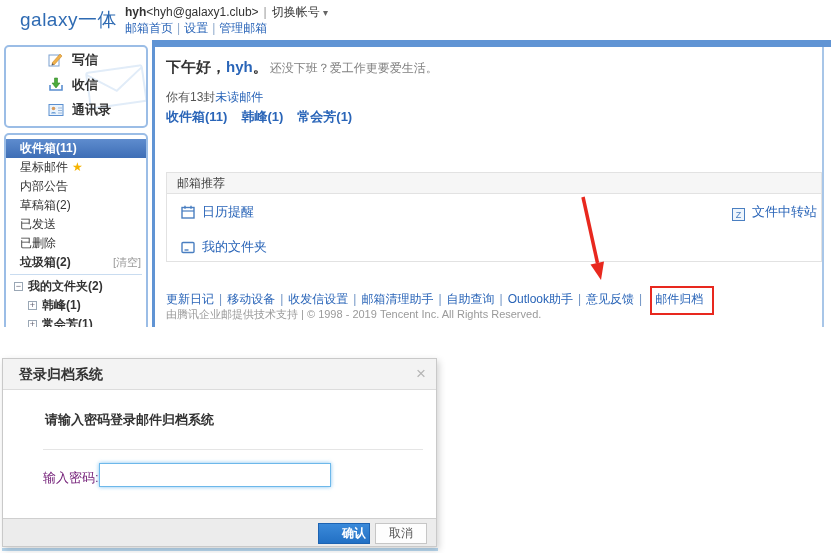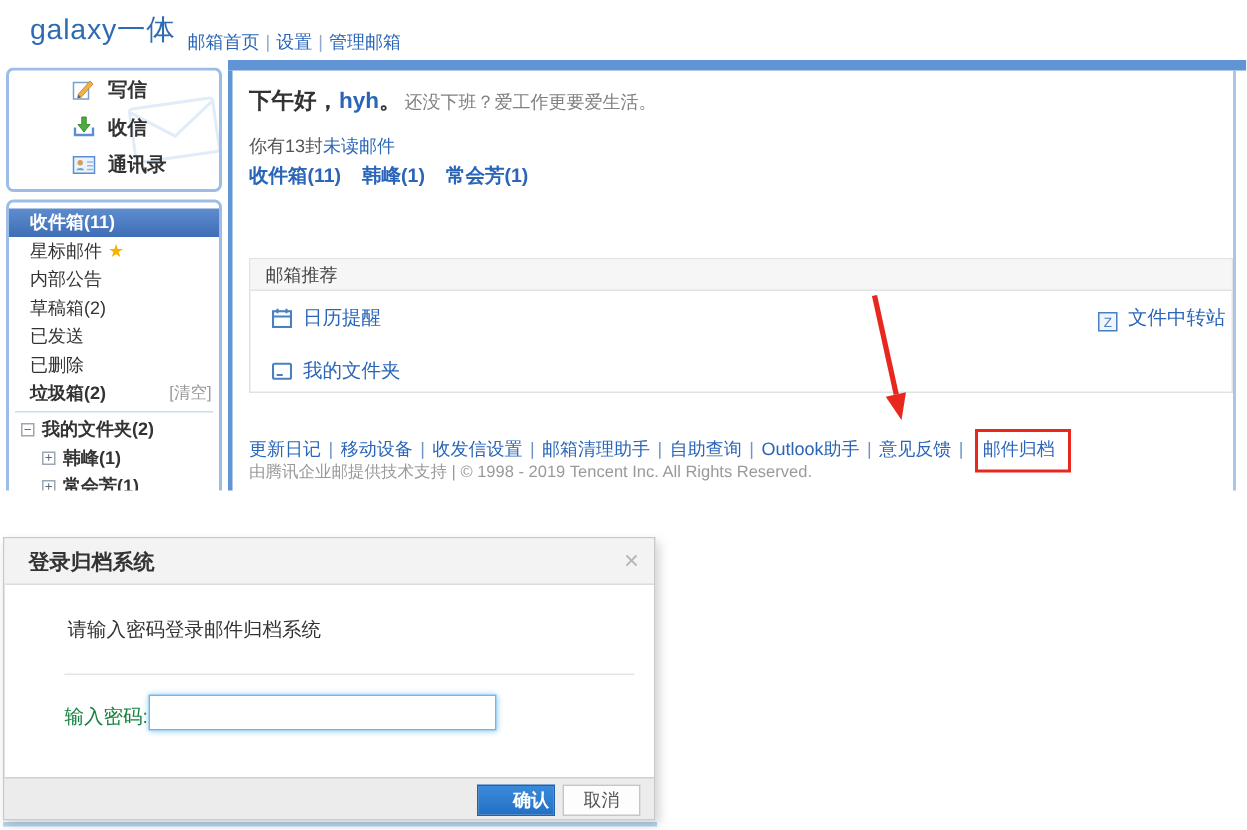--- a/index.html
+++ b/index.html
@@ -76,36 +76,39 @@
 
   .arrowsvg { position:absolute; left:0; top:0; width:831px; height:553px; pointer-events:none; z-index:30; }
 
   
   .blueline { position:absolute; left:2px; top:548px; width:436px; height:3px; background:#b9d8ef; z-index:35; }
   .modal { position:absolute; left:2px; top:358px; width:435px; height:189px; background:#fff;
            border:1px solid #c9c9c9; box-shadow:2px 3px 7px rgba(0,0,0,.18); z-index:40; }
   .mhead { height:31px; line-height:30px; background:#f3f3f3; border-bottom:1px solid #dcdcdc;
            font-size:14px; font-weight:bold; color:#333; padding-left:16px; position:relative; }
   .mclose { position:absolute; right:10px; top:0; font-size:17px; font-weight:normal; color:#b5b5b5; cursor:pointer; }
-  .mtext { position:absolute; left:42px; top:52px; font-size:13px; color:#333; }
+  .mtext { position:absolute; left:42px; top:52px; font-size:13px; color:#333;font-weight:bold; }
   .mhr { position:absolute; left:40px; top:90px; width:380px; height:1px; background:#e5e5e5; }
-  .mlabel { position:absolute; left:40px; top:110px; font-size:13px; color:#15803d; }
+  .mlabel { position:absolute; left:40px; top:110px; font-size:13px; color:#701a75; }
   .mipt { position:absolute; left:96px; top:104px; width:232px; height:24px; border:1px solid #6db8ea;
           box-shadow:0 0 4px rgba(90,175,235,.75); outline:none; font-size:13px; padding:0 5px; }
   .mfoot { position:absolute; left:0; bottom:0; width:100%; height:28px; background:#ececec; border-top:1px solid #cfcfcf; }
   .btn { position:absolute; top:4px; width:52px; height:21px; font-size:12px; line-height:19px; text-align:center; cursor:pointer; }
   .btn-ok { right:66px; background:linear-gradient(180deg,#3b8ada,#2270c4); color:#fff; font-weight:bold; border:1px solid #1d63b2;padding-left:20px; }
   .btn-cancel { right:9px; background:#fdfdfd; color:#555; border:1px solid #c6c6c6; }
 </style>
 </head>
 <body>
 
 <div id="canvas">
 
   <div class="logo">galaxy一体</div>
+  <div class="acct">
+    <b>hyh</b><span>&lt;hyh@galaxy1.club&gt;</span><span class="sep">|</span><span class="switch"><span>切换帐号</span> <span class="dd">▾</span></span>
+  </div>
   <div class="hnav">
     <a>邮箱首页</a><span class="sep">|</span><a>设置</a><span class="sep">|</span><a>管理邮箱</a>
   </div>
 
   <div class="topbar"></div>
   <div class="mleft"></div>
   <div class="mright"></div>
 
   <div class="sideclip">
     <div class="sbox1">

